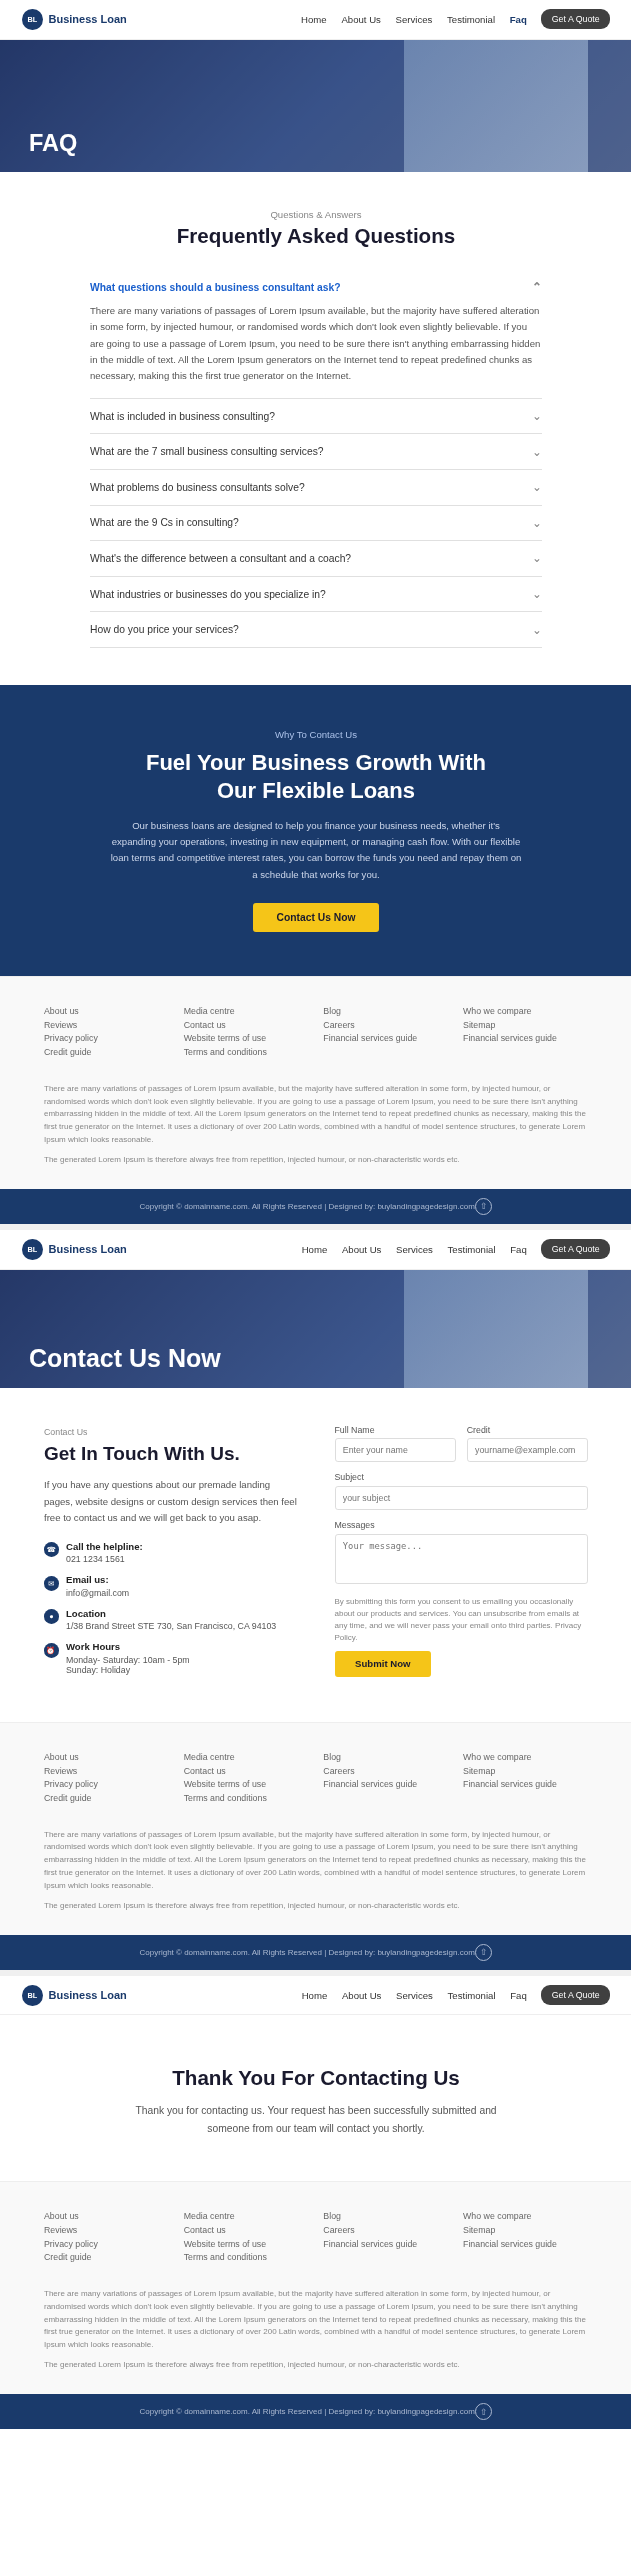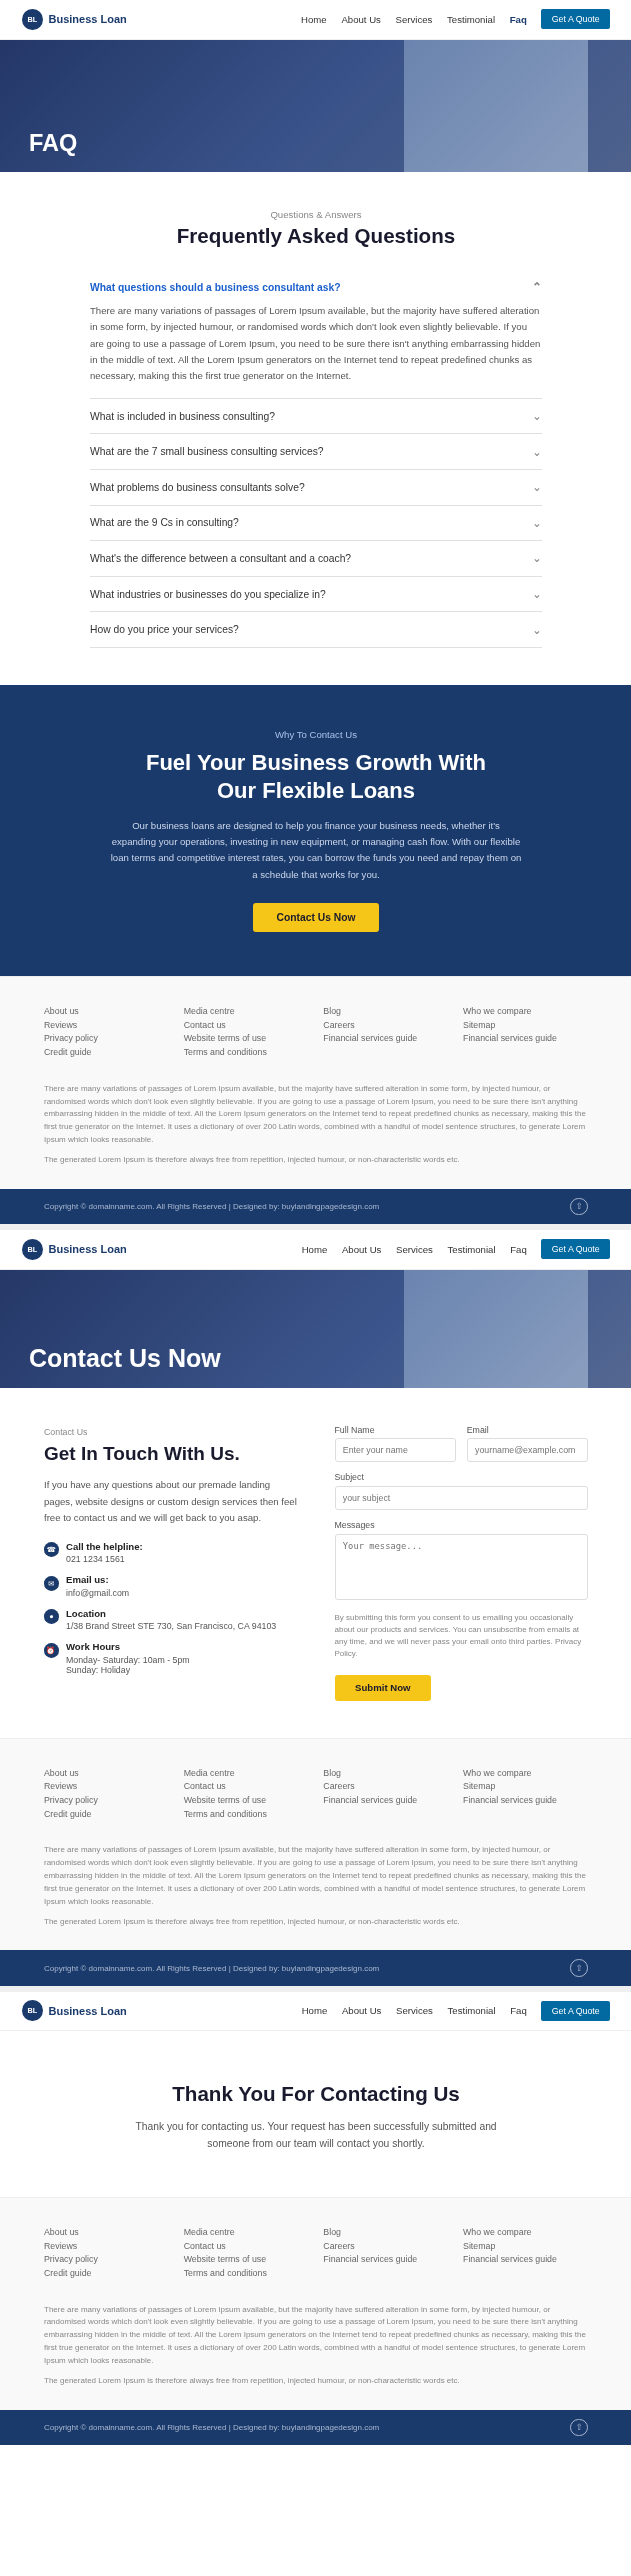--- a/index.html
+++ b/index.html
@@ -10,21 +10,21 @@
       display: flex; align-items: center; justify-content: space-between;
       padding: 8.8px 22px; background: #fff; border-bottom: 0.7px solid #eee;
       position: relative; z-index: 10;
     }
     .navbar-brand { display: flex; align-items: center; gap: 5.9px; font-weight: bold; font-size: 11px; color: #1a3a6b; }
     .navbar-brand .logo-circle { width: 20.6px; height: 21px; background: #1a3a6b; border-radius: 50%; display: flex; align-items: center; justify-content: center; }
     .navbar-brand .logo-circle span { color: #fff; font-size: 7.3px; font-weight: bold; }
     .nav-links { display: flex; align-items: center; gap: 14.7px; font-size: 9.6px; }
     .nav-links a { text-decoration: none; color: #333; }
     .nav-links a.active { color: #1a3a6b; font-weight: bold; }
-    .btn-quote { background: #0369a1; color: #fff; padding: 5.1px 10.3px; border-radius: 2px; font-size: 8.8px; border: none; cursor: pointer; }
+    .btn-quote { background: #404040; color: #fff; padding: 5.1px 10.3px; border-radius: 9px; font-size: 8.8px; border: none; cursor: pointer; }
 
     
     .hero-section {
       position: relative; height: 132px; overflow: hidden;
       background: linear-gradient(135deg, #2c3e6b 0%, #5a7ab5 50%, #8a9dbe 100%);
       display: flex; align-items: flex-end; padding: 14.7px 29px;
     }
     .hero-section .hero-overlay {
       position: absolute; top: 0; left: 0; right: 0; bottom: 0;
       background: rgba(30,50,100,0.55);
@@ -64,21 +64,21 @@
       border: none; border-radius: 2.9px; font-size: 10.3px; font-weight: bold; cursor: pointer;
     }
 
     
     .footer { background: #f9f9f9; padding: 29px 44px 14.7px; border-top: 0.7px solid #eee; }
     .footer-cols { display: grid; grid-template-columns: repeat(4, 1fr); gap: 14.7px; margin-bottom: 22px; }
     .footer-col a { display: block; font-size: 8.8px; color: #666; text-decoration: none; margin-bottom: 3.7px; }
     .footer-lorem { font-size: 8px; color: #888; line-height: 1.6; margin-bottom: 7.3px; }
     .footer-bottom {
       background: #1a3a6b; color: #aab8d0; font-size: 8px;
-      padding: 8.8px 44px; display: flex; justify-content: space-between; align-items: center;
+      padding: 8.8px 44px; display: flex; justify-content: center; align-items: center;
     }
     .footer-bottom .circle-icon {
       width: 17.6px; height: 17.6px; border: 0.7px solid #aab8d0; border-radius: 50%;
       display: flex; align-items: center; justify-content: center; font-size: 8.8px; color: #aab8d0;
     }
 
     
     .contact-hero {
       position: relative; height: 118px;
       background: linear-gradient(135deg, #2c3e6b 0%, #5a7ab5 60%, #8a9dbe 100%);
@@ -99,22 +99,22 @@
     .contact-info-label { font-weight: bold; color: #222; font-size: 9.6px; margin-bottom: 2.2px; }
 
     .contact-right { flex: 1; }
     .form-row { display: flex; gap: 11px; margin-bottom: 10.3px; justify-content: space-between; }
     .form-group { flex: 1; }
     .form-group label { display: block; font-size: 8.8px; color: #555; margin-bottom: 3.7px; }
     .form-group input, .form-group textarea {
       width: 100%; padding: 5.9px 7.3px; border: 0.7px solid #ddd; border-radius: 2.9px;
       font-size: 8.8px; color: #999;
     }
-    .form-group textarea { height: 66px; resize: none; }
-    .form-note { font-size: 8px; color: #888; margin-bottom: 15px; line-height: 1.5; }
+    .form-group textarea { height: 50px; resize: none; }
+    .form-note { font-size: 8px; color: #888; margin-bottom: 7px; line-height: 1.5; }
     .btn-submit { background: #f5c518; color: #1a1a2e; padding: 7.3px 20.6px; border: none; border-radius: 2.9px; font-size: 9.6px; font-weight: bold; cursor: pointer; }
 
     
     .thankyou-hero {
       position: relative; height: 118px;
       background: linear-gradient(135deg, #2c3e6b 0%, #5a7ab5 60%, #8a9dbe 100%);
       display: flex; align-items: flex-end; padding: 14.7px 29px;
     }
     .thankyou-hero .hero-overlay {
       position: absolute; top: 0; left: 0; right: 0; bottom: 0;
@@ -320,21 +320,21 @@
       </div>
     </div>
 
     <div class="contact-right">
       <div class="form-row">
         <div class="form-group">
           <label>Full Name</label>
           <input type="text" placeholder="Enter your name" style="">
         </div>
         <div class="form-group">
-          <label>Email</label>
+          <label>Credit</label>
           <input type="email" placeholder="yourname@example.com" style="">
         </div>
       </div>
       <div class="form-group" style="margin-bottom:10.3px;">
         <label>Subject</label>
         <input type="text" placeholder="your subject" style="">
       </div>
       <div class="form-group" style="margin-bottom:10.3px;">
         <label>Messages</label>
         <textarea placeholder="Your message..." style=""></textarea>

